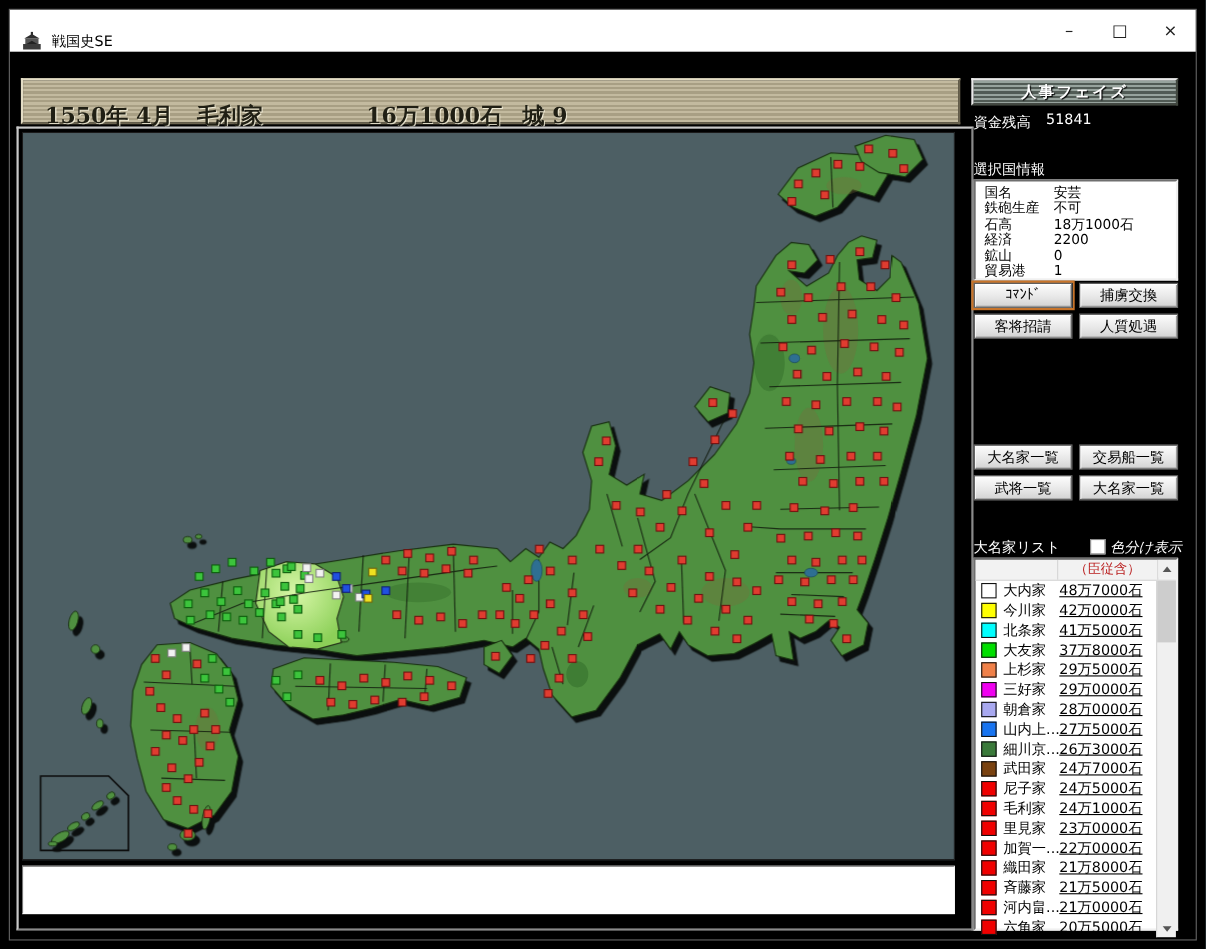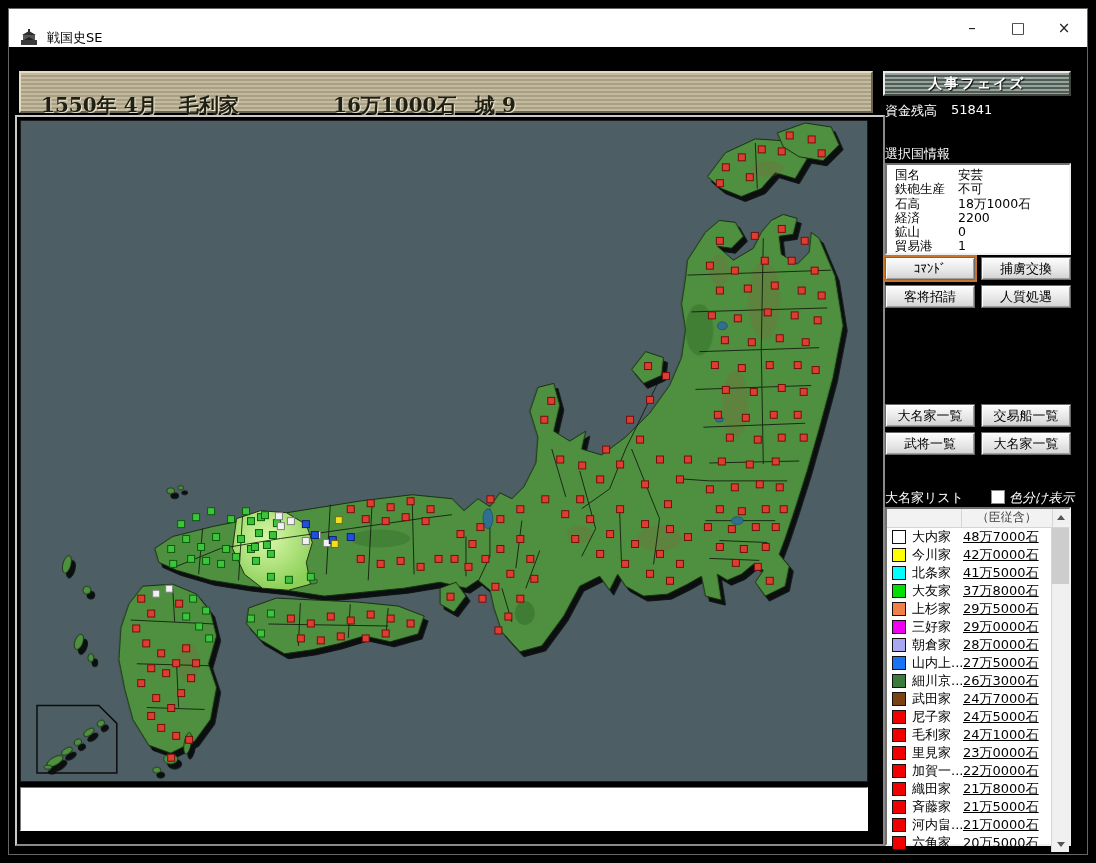--- a/index.html
+++ b/index.html
@@ -42,21 +42,21 @@
     border:2px solid;border-color:#6f6f6f #f0f0f0 #f0f0f0 #6f6f6f;padding:2px 0 0 8px;}
   .prov-row{position:relative;height:14.3px;font-size:12.5px;color:#000;}
   .prov-row .v{position:absolute;left:63px;}
   .grid2 .btn{position:absolute;width:90px;height:23px;}
   .focus-ring{box-shadow:inset 1px 1px 0 #ffffff, inset -1px -1px 0 #9d9d9d,0 0 0 2px #c8742a;}
   .dlist-title{position:absolute;left:876px;top:480px;color:#fff;font-size:13px;}
   .colorize{position:absolute;left:982px;top:481px;width:12px;height:12px;background:#fff;border:1px solid #8a8a8a;}
   .colorize-lbl{position:absolute;left:1000px;top:480px;color:#fff;font-size:13px;font-style:italic;}
   .dlist{position:absolute;left:876px;top:498px;width:186px;height:339px;box-sizing:border-box;background:#fff;
     border:2px solid;border-color:#6f6f6f #f0f0f0 #f0f0f0 #6f6f6f;display:flex;flex-direction:column;}
-  .dl-head{display:flex;height:18px;flex:0 0 18px;background:#f2f2f2;border-bottom:1px solid #d5d5d5;font-size:12px;color:#404040;}
+  .dl-head{display:flex;height:18px;flex:0 0 18px;background:#f2f2f2;border-bottom:1px solid #d5d5d5;font-size:12px;color:#b91c1c;}
   .dl-c1{width:74px;border-right:1px solid #d5d5d5;}
   .dl-c2{width:91px;text-align:center;line-height:17px;border-right:1px solid #d5d5d5;}
   .dl-body{display:flex;flex:1;}
   .dl-rows{flex:1;display:flex;flex-direction:column;}
   .drow{flex:1;display:flex;align-items:center;padding-left:5px;font-size:13px;color:#000;}
   .swatch{width:12px;height:12px;border:1px solid #111;margin-right:6px;flex:0 0 12px;}
   .dname{width:51px;white-space:nowrap;overflow:hidden;}
   .dkoku{white-space:nowrap;text-decoration:underline;}
   .sbar{width:17px;background:#f0f0f0;border-left:1px solid #d5d5d5;display:flex;flex-direction:column;}
   .sbtn{height:16px;flex:0 0 16px;display:flex;align-items:center;justify-content:center;}

